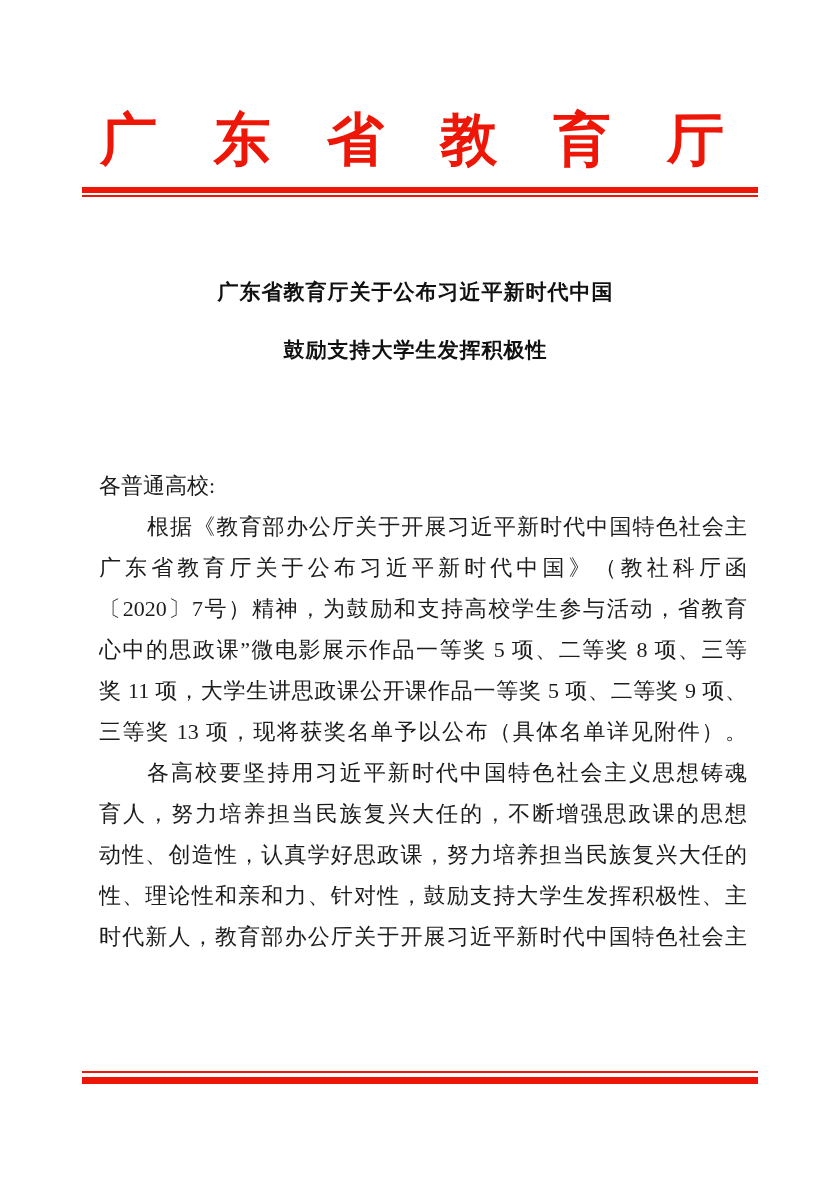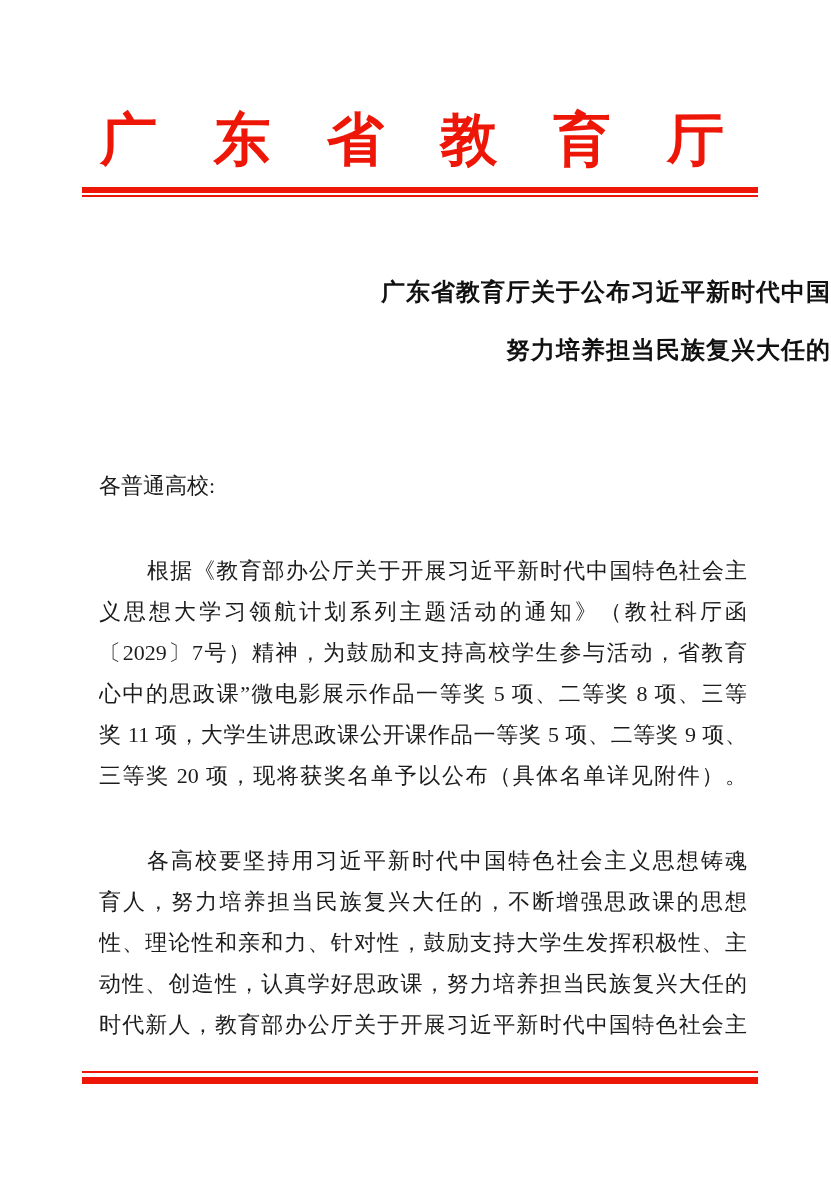--- a/index.html
+++ b/index.html
@@ -22,35 +22,35 @@
   .rule .bar{background:var(--accent,#ee1607);}
   .rule-top{top:187px;}
   .rule-top .bar-a{height:6px;margin-bottom:2px;}
   .rule-top .bar-b{height:2px;}
   .rule-bottom{top:1071px;}
   .rule-bottom .bar-a{height:2px;margin-bottom:4px;}
   .rule-bottom .bar-b{height:7px;}
   
   .doc-title{
     position:absolute;left:0;top:263px;width:831px;margin:0;
-    text-align:right;color:#111111;
-    font-size:24px;font-weight:700;line-height:58px;letter-spacing:1px;
+    text-align:center;color:#111111;
+    font-size:21px;font-weight:700;line-height:58px;letter-spacing:1px;
   }
   .doc-title .t-line{height:58px;}
   
   .body-block{
     position:absolute;left:99px;top:465px;width:648px;
     font-size:22px;line-height:41px;color:var(--ink,#1c1c1c);
   }
   .line{
     box-sizing:border-box;height:41px;overflow:hidden;
     text-align:justify;text-align-last:justify;
   }
   .line.salutation{text-align:left;text-align-last:left;}
-  .line.indent{padding-left:48px;margin-top:44px;}
+  .line.indent{padding-left:48px;}
 </style>
 </head>
 <body>
 
 <div class="page">
 
   <div class="agency">
     <span>广</span>
     <span>东</span>
     <span>省</span>
@@ -59,35 +59,35 @@
     <span>厅</span>
   </div>
 
   <div class="rule rule-top">
     <div class="bar bar-a"></div>
     <div class="bar bar-b"></div>
   </div>
 
   <h1 class="doc-title">
     <div class="t-line">广东省教育厅关于公布习近平新时代中国</div>
-    <div class="t-line">努力培养担当民族复兴大任的</div>
+    <div class="t-line">鼓励支持大学生发挥积极性</div>
   </h1>
 
   <main class="body-block">
     <div class="line salutation">各普通高校:</div>
     <div class="line indent">根据《教育部办公厅关于开展习近平新时代中国特色社会主</div>
-    <div class="line">义思想大学习领航计划系列主题活动的通知》（教社科厅函</div>
-    <div class="line">〔2029〕7号）精神，为鼓励和支持高校学生参与活动，省教育</div>
+    <div class="line">广东省教育厅关于公布习近平新时代中国》（教社科厅函</div>
+    <div class="line">〔2020〕7号）精神，为鼓励和支持高校学生参与活动，省教育</div>
     <div class="line">心中的思政课”微电影展示作品一等奖 5 项、二等奖 8 项、三等</div>
     <div class="line">奖 11 项，大学生讲思政课公开课作品一等奖 5 项、二等奖 9 项、</div>
-    <div class="line">三等奖 20 项，现将获奖名单予以公布（具体名单详见附件）。</div>
+    <div class="line">三等奖 13 项，现将获奖名单予以公布（具体名单详见附件）。</div>
     <div class="line indent">各高校要坚持用习近平新时代中国特色社会主义思想铸魂</div>
     <div class="line">育人，努力培养担当民族复兴大任的，不断增强思政课的思想</div>
+    <div class="line">动性、创造性，认真学好思政课，努力培养担当民族复兴大任的</div>
     <div class="line">性、理论性和亲和力、针对性，鼓励支持大学生发挥积极性、主</div>
-    <div class="line">动性、创造性，认真学好思政课，努力培养担当民族复兴大任的</div>
     <div class="line">时代新人，教育部办公厅关于开展习近平新时代中国特色社会主</div>
   </main>
 
   <div class="rule rule-bottom">
     <div class="bar bar-a"></div>
     <div class="bar bar-b"></div>
   </div>
 
 </div>
 

